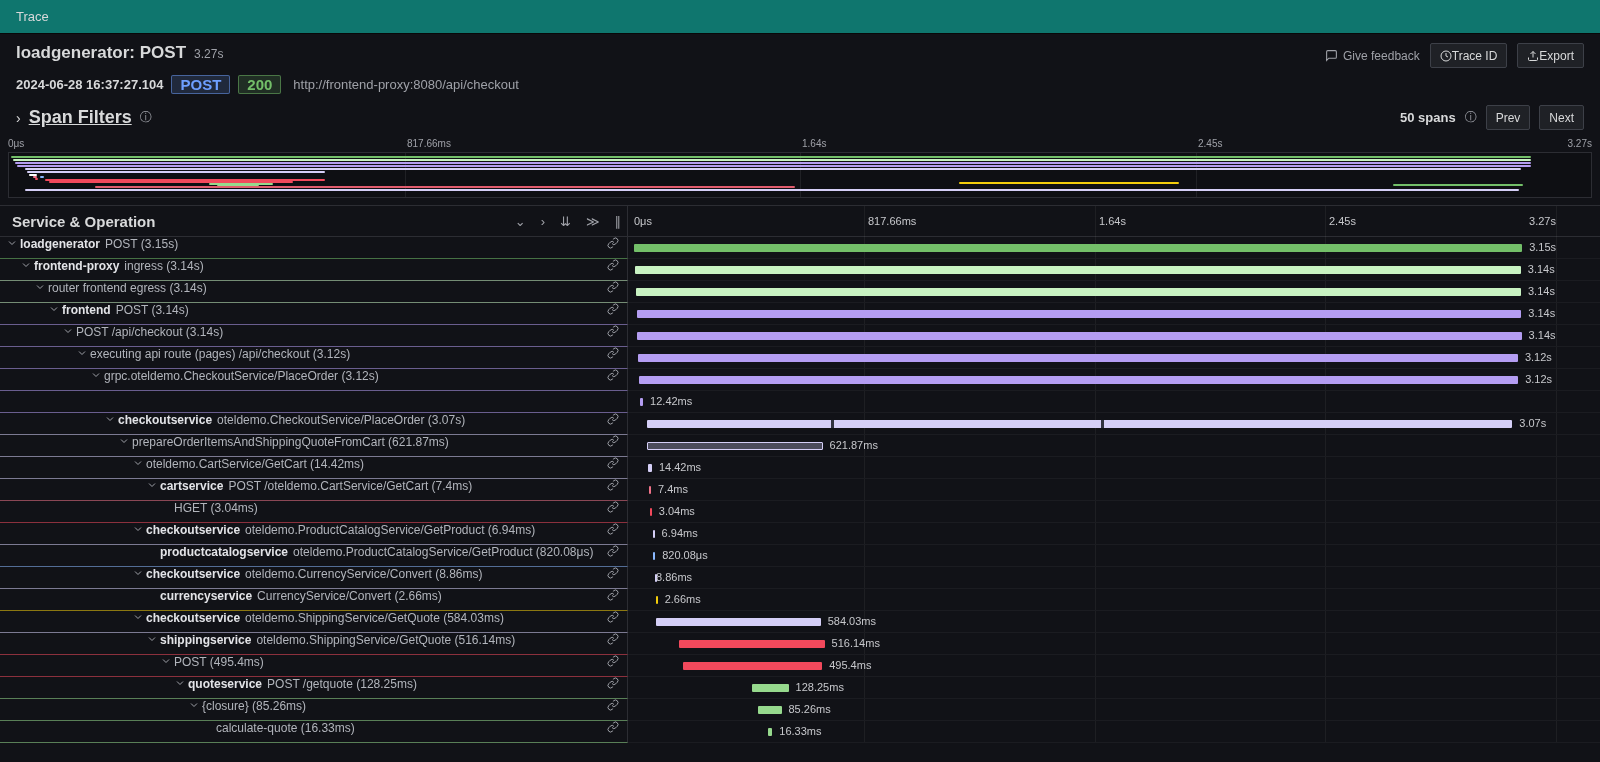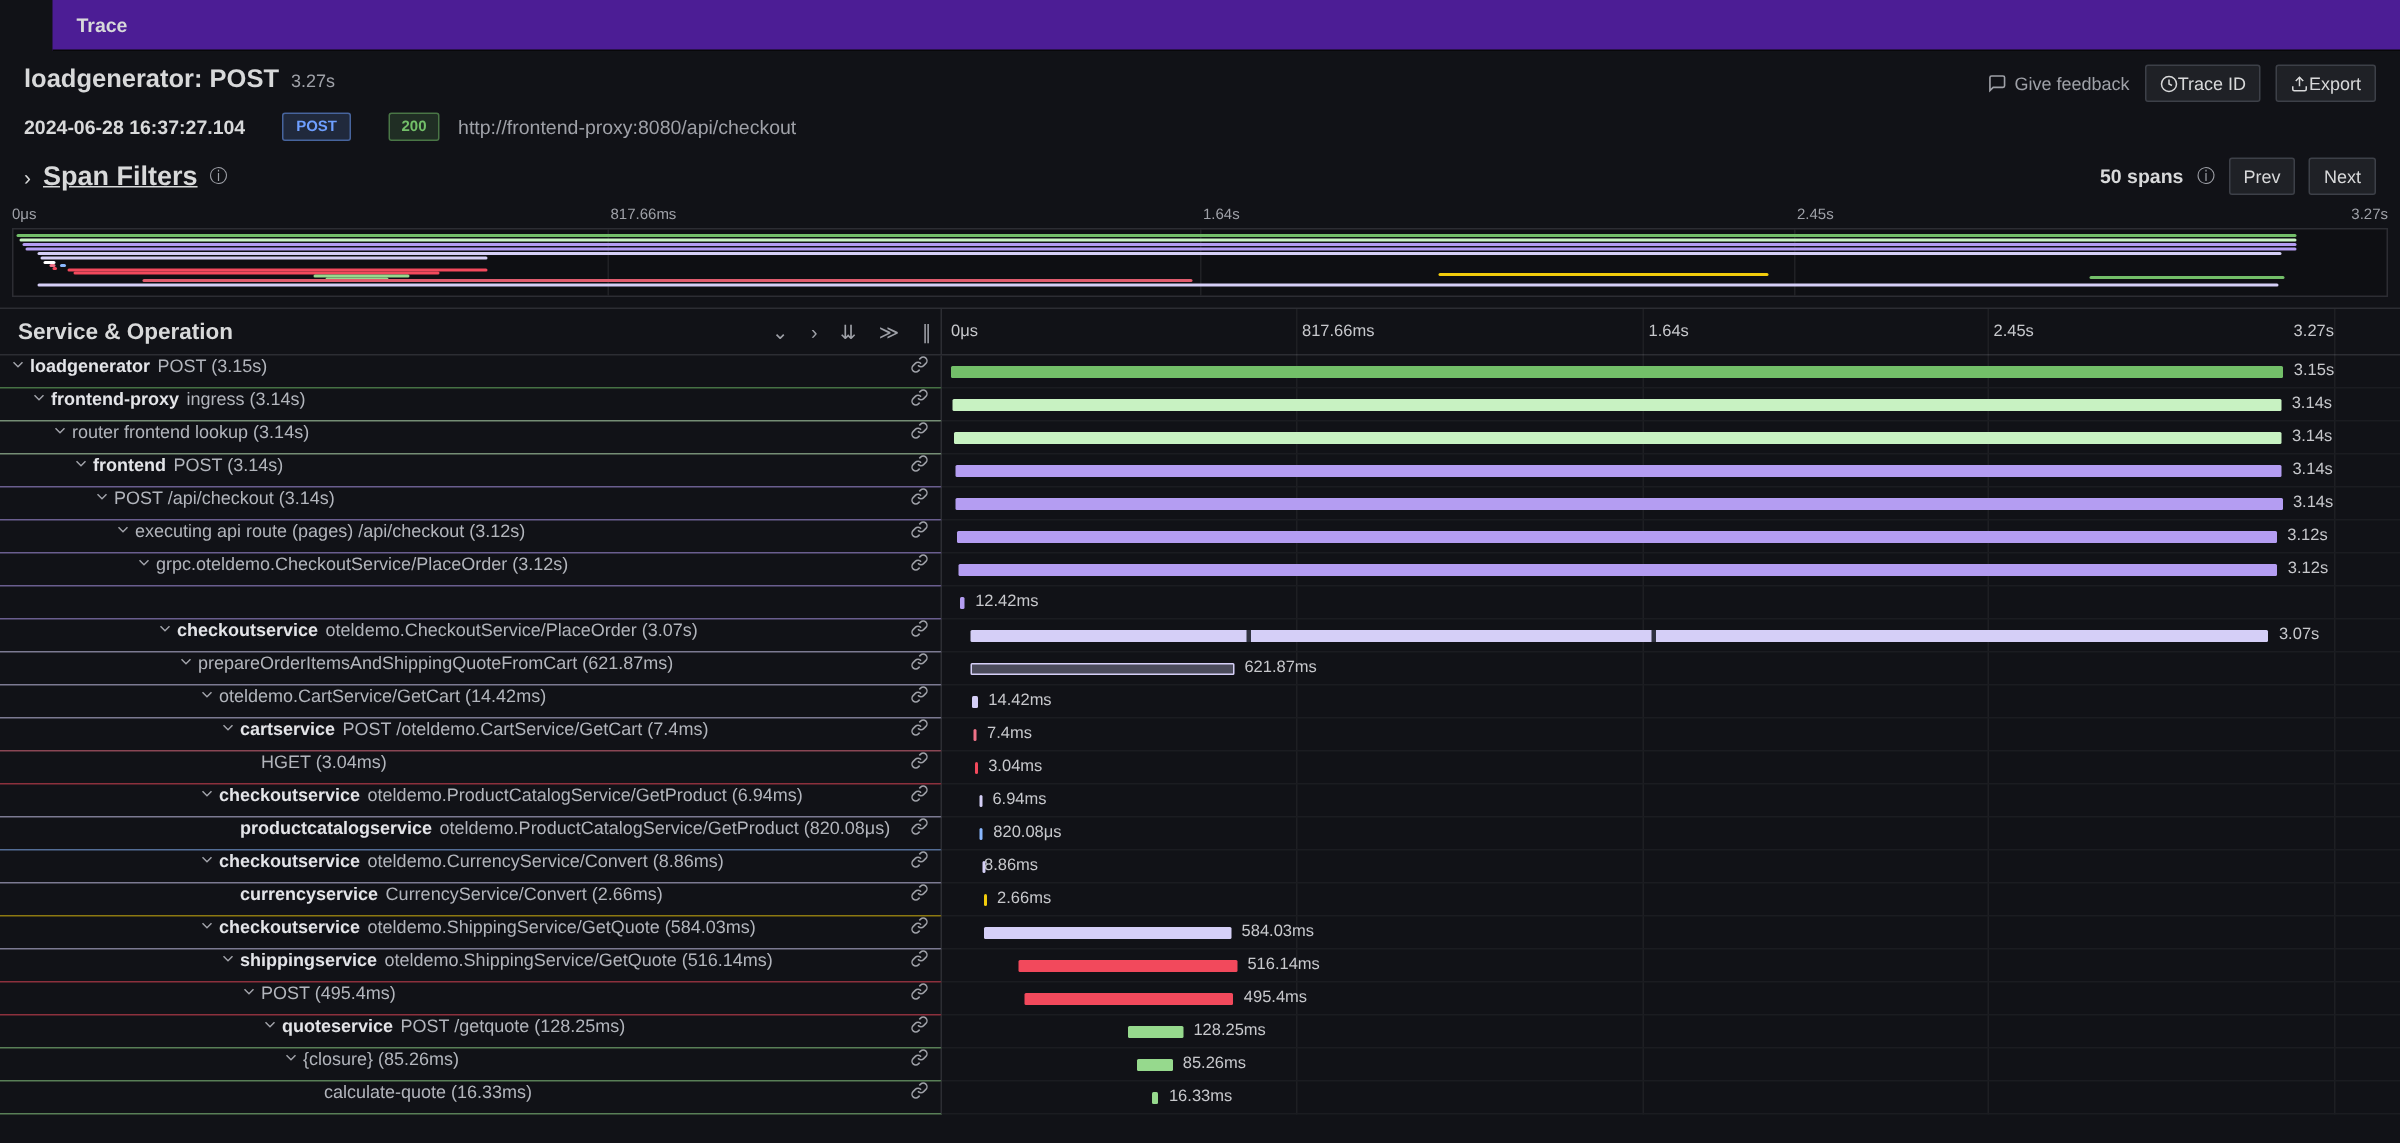--- a/index.html
+++ b/index.html
@@ -1,33 +1,33 @@
 <!DOCTYPE html>
 <html><head>
 <meta charset="utf-8">
 <style>
   html,body{margin:0;padding:0;background:#0b0c0e;}
   .page{width:1600px;height:762px;overflow:hidden;position:relative;background:#111217;
         font-family:"Liberation Sans",sans-serif;color:#d8d9da;}
   
-  .topbar{height:34px;background:#4c1d95;border-bottom:1px solid #080809;display:flex;align-items:center;
-          padding:0 16px;font-size:13px;font-weight:700;box-sizing:border-box;margin-left:35px;}
+  .topbar{height:34px;background:#0f766e;border-bottom:1px solid #080809;display:flex;align-items:center;
+          padding:0 16px;font-size:13px;font-weight:400;box-sizing:border-box;}
   
   .hdr{padding:9px 16px 2px;}
   .hdr-line1{display:flex;align-items:flex-start;gap:8px;}
   .hdr-title{font-size:17px;font-weight:700;line-height:20px;}
   .hdr-dur{font-size:12px;color:#9fa1a8;margin-top:4px;}
   .hdr-actions{margin-left:auto;display:flex;gap:10px;align-items:center;}
   .feedback{color:#9fa1a8;font-size:12px;display:flex;gap:5px;align-items:center;cursor:pointer;}
   .btn{display:flex;align-items:center;gap:0;background:#1f2126;border:1px solid #3d4048;border-radius:2px;
        color:#d8d9da;font-size:12px;padding:0 9px;height:25px;box-sizing:border-box;cursor:pointer;}
   .btn svg,.feedback svg{flex:none;}
   .hdr-line2{display:flex;align-items:center;gap:8px;margin-top:7px;}
   .ts{font-size:13px;font-weight:600;}
-  .badge{font-size:10px;font-weight:600;padding:2px 8px;border-radius:2px;line-height:13px;margin-left:17px;}
+  .badge{font-size:15px;font-weight:600;padding:2px 8px;border-radius:2px;line-height:13px;}
   .badge.post{color:#6e9fff;background:rgba(110,159,255,0.16);border:1px solid rgba(110,159,255,0.5);}
   .badge.ok{color:#73bf69;background:rgba(115,191,105,0.16);border:1px solid rgba(115,191,105,0.5);}
   .url{color:#9fa1a8;font-size:13px;margin-left:4px;}
   
   .filters{display:flex;align-items:center;padding:9px 16px 6px;gap:8px;}
   .filters-chev{color:#d8d9da;font-size:14px;cursor:pointer;}
   .filters-label{font-size:18px;font-weight:700;text-decoration:underline;}
   .info{color:#9fa1a8;font-size:12px;}
   .filters-right{margin-left:auto;display:flex;align-items:center;gap:9px;}
   .spancount{font-weight:700;font-size:13px;}
@@ -230,21 +230,21 @@
           </div>
         </div>
         <div class="row">
           <div class="cl" style="border-bottom-color: rgba(200, 242, 194, 0.55);">
             <span class="indent" style="width:32px"></span>
             <span class="chev">
               <svg width="12" height="12" viewBox="0 0 24 24" fill="none" stroke="currentColor" stroke-width="2">
                 <polyline points="6 9 12 15 18 9"></polyline>
               </svg>
             </span>
-            <span class="op">router frontend lookup (3.14s)</span>
+            <span class="op">router frontend egress (3.14s)</span>
             <span class="linkic">
               <svg width="12" height="12" viewBox="0 0 24 24" fill="none" stroke="currentColor" stroke-width="2">
                 <path d="M10 13a5 5 0 0 0 7.54.54l3-3a5 5 0 0 0-7.07-7.07l-1.72 1.71"></path>
                 <path d="M14 11a5 5 0 0 0-7.54-.54l-3 3a5 5 0 0 0 7.07 7.07l1.71-1.71"></path>
               </svg>
             </span>
           </div>
           <div class="cr">
             <div class="bar" style="left:8.0px;width:885.1px;background:#C8F2C2;"></div>
             <div class="blabel" style="left:900.0px">3.14s</div>

